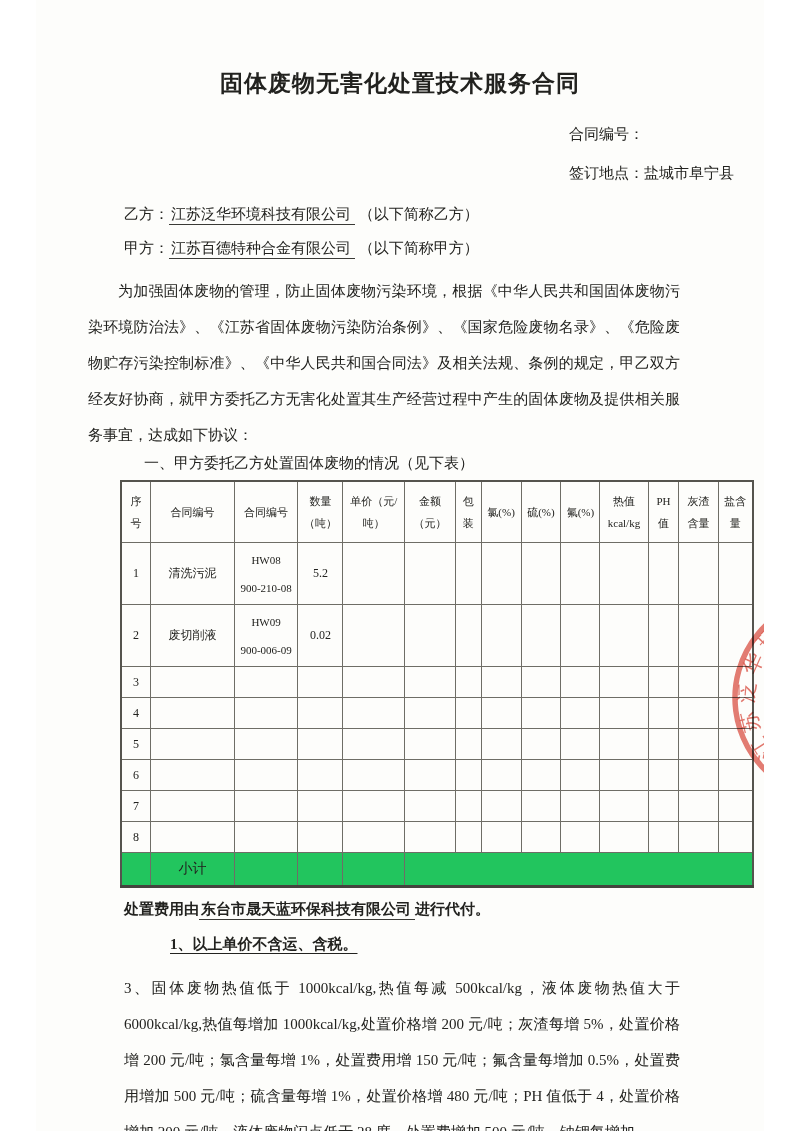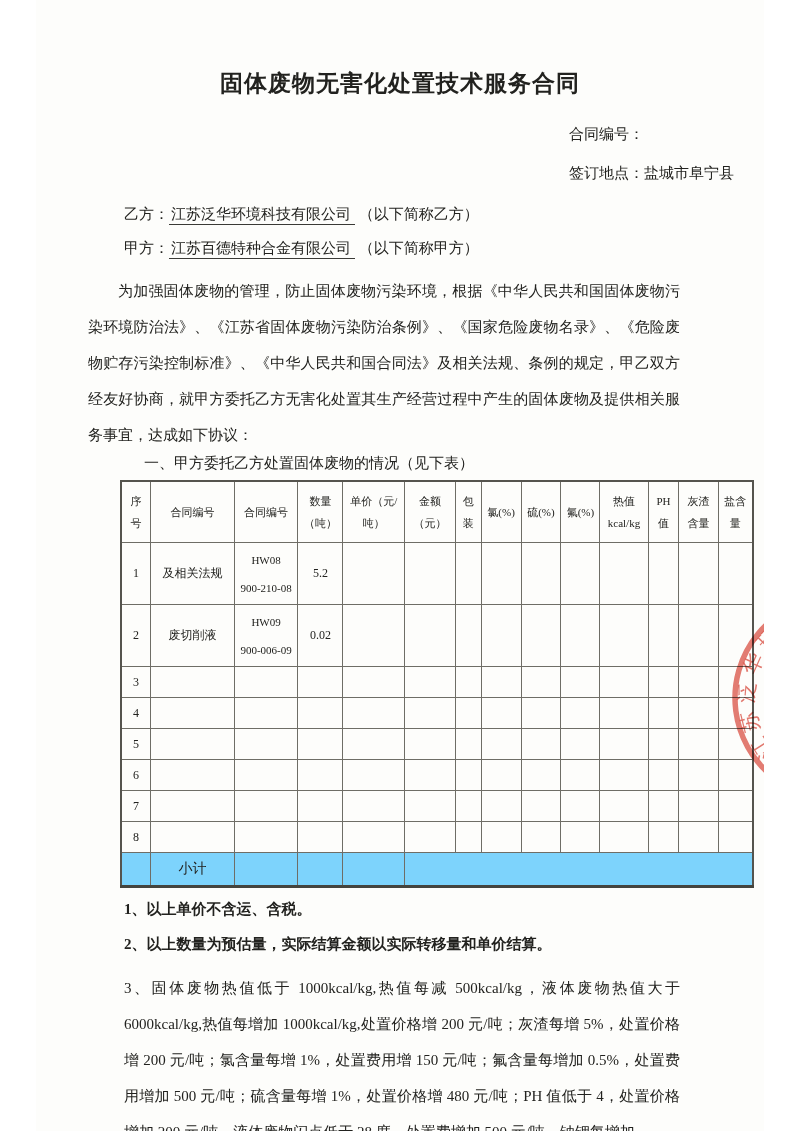--- a/index.html
+++ b/index.html
@@ -33,26 +33,26 @@
   }
   table.waste th {
     font-weight:normal; font-size:11px; line-height:22px;
     white-space:pre-line; height:60px;
   }
   table.waste tbody tr.data-tall td { height:61px; }
   table.waste tbody tr.data-short td { height:30px; }
   table.waste td { font-size:12px; white-space:pre-line; }
   table.waste td.two-line { font-size:11px; line-height:28px;margin-left:44px; }
   tr.subtotal td {
-    background:#7dd3fc; height:32px; font-size:14px;
+    background:#22c55e; height:32px; font-size:14px;
     border-bottom:3px solid #44443e;
   }
   .notes { margin:12px 84px 0 88px; font-size:15px; font-weight:bold; }
   .note-line { margin-bottom:16px; }
-  .note-underline { text-underline-offset:4px; }
+  .note-underline { text-decoration:underline; text-underline-offset:4px;margin-left:46px; }
   .clause3 {
     margin:2px 84px 0 88px; font-size:15px; line-height:36px;
     text-align:justify; font-weight:normal;
   }
   .stamp-wrap {
     position:absolute; left:678px; top:576px; width:244px; height:244px;
     transform:rotate(-29deg); mix-blend-mode:multiply; opacity:.88;
     pointer-events:none;
   }
 </style>
@@ -117,21 +117,21 @@
 值</th>
           <th>灰渣
 含量</th>
           <th>盐含
 量</th>
         </tr>
       </thead>
     <tbody id="table-body">
         <tr class="data-tall">
           <td>1</td>
-          <td>及相关法规</td>
+          <td>清洗污泥</td>
           <td class="two-line">HW08
 900-210-08</td>
           <td>5.2</td>
           <td></td>
           <td></td>
           <td></td>
           <td></td>
           <td></td>
           <td></td>
           <td></td>
@@ -259,22 +259,22 @@
           <td colspan="1">小计</td>
           <td colspan="1"></td>
           <td colspan="1"></td>
           <td colspan="1"></td>
           <td colspan="9"></td>
         </tr>
       </tfoot>
   </table>
 
   <div class="notes">
+    <div class="note-line"><span>处置费用由</span><span class="u-name">东台市晟天蓝环保科技有限公司</span><span>进行代付。</span></div>
     <div class="note-line note-underline">1、以上单价不含运、含税。</div>
-    <div class="note-line note-underline">2、以上数量为预估量，实际结算金额以实际转移量和单价结算。</div>
   </div>
 
   <p class="clause3">3、固体废物热值低于 1000kcal/kg,热值每减 500kcal/kg，液体废物热值大于 6000kcal/kg,热值每增加 1000kcal/kg,处置价格增 200 元/吨；灰渣每增 5%，处置价格增 200 元/吨；氯含量每增 1%，处置费用增 150 元/吨；氟含量每增加 0.5%，处置费用增加 500 元/吨；硫含量每增 1%，处置价格增 480 元/吨；PH 值低于 4，处置价格增加 200 元/吨，液体废物闪点低于 28 度，处置费增加 500 元/吨，钠钾每增加</p>
 
   <div class="stamp-wrap">
     <svg width="244" height="244" viewBox="0 0 244 244">
       <defs>
         <path id="arcTop" d="M 46,152 A 82,82 0 1 1 198,152" fill="none"></path>
         <path id="arcBottom" d="M 42,157 A 89,89 0 0 0 202,157" fill="none"></path>
       </defs>

